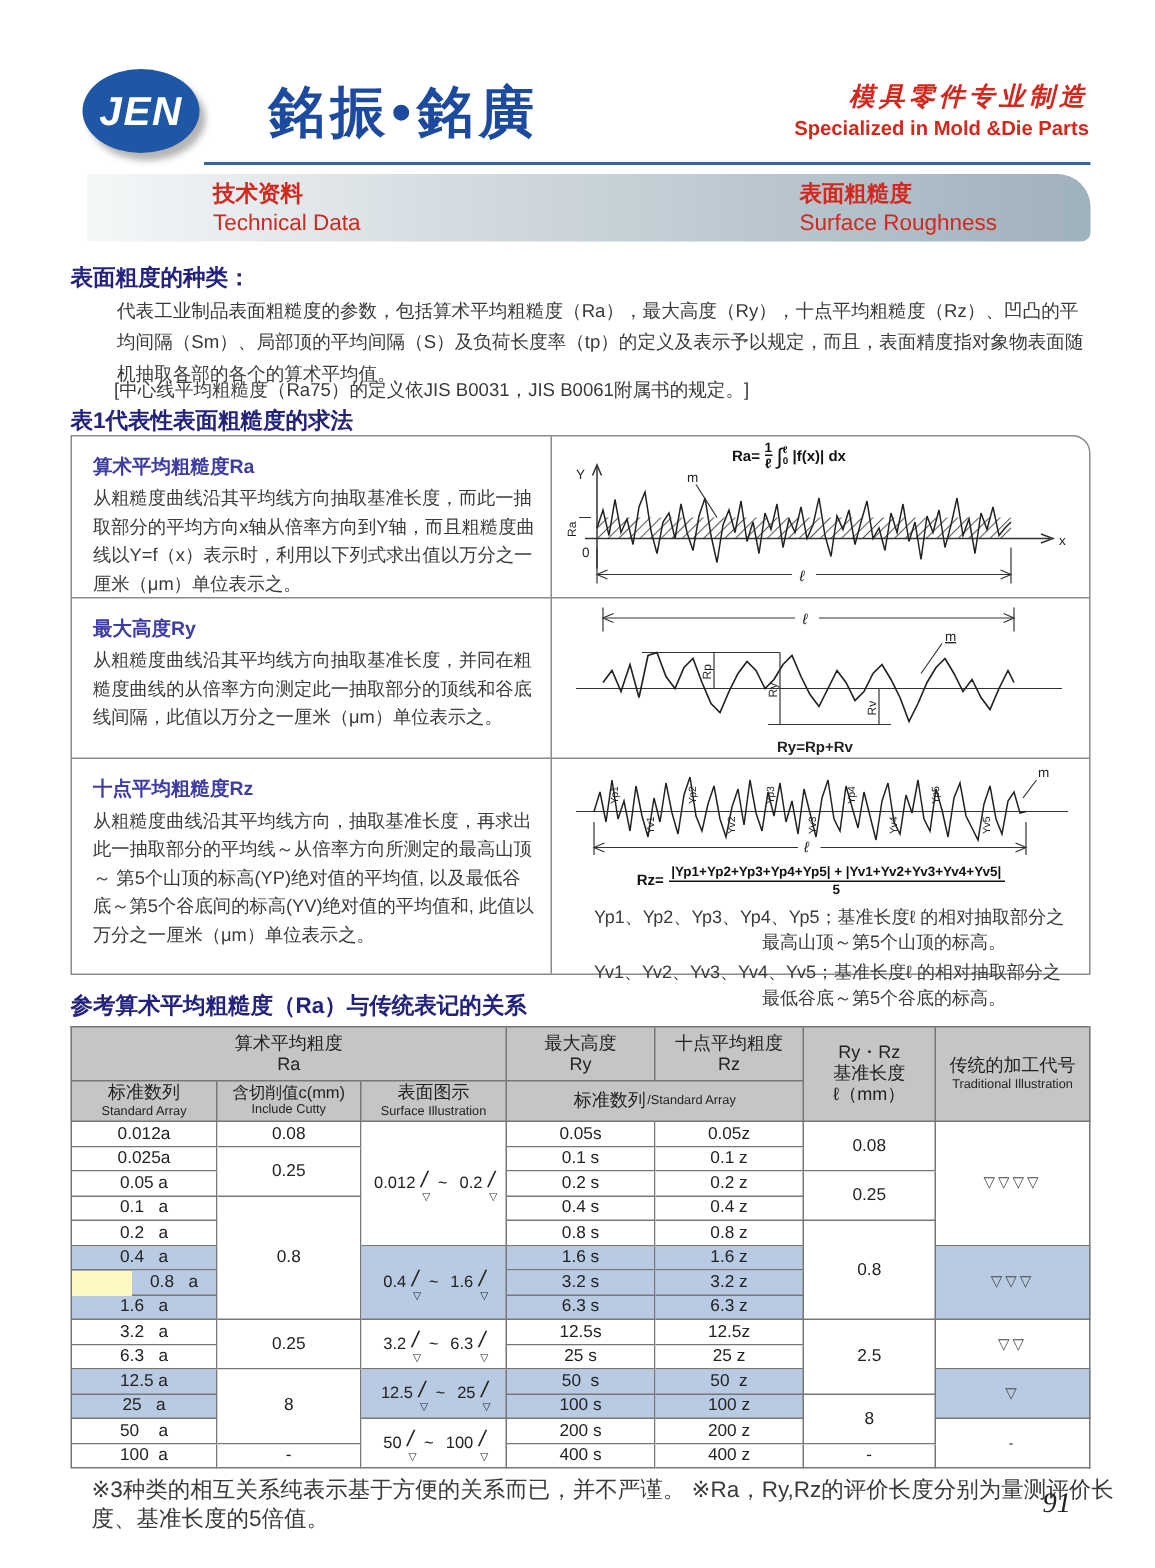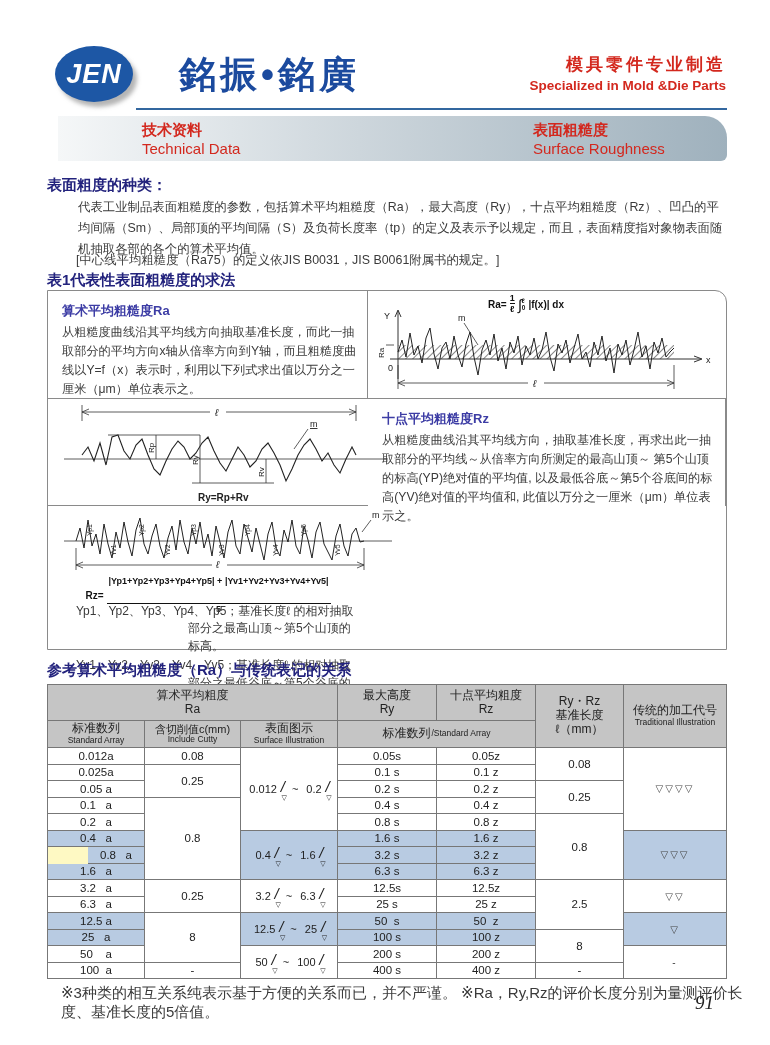--- a/index.html
+++ b/index.html
@@ -5,21 +5,21 @@
   html,body{margin:0;padding:0;background:#ffffff;}
   .page{position:relative;width:770px;height:1045px;background:#fff;overflow:hidden;
         font-family:"Liberation Sans","DejaVu Sans",sans-serif;color:#333;}
   
   .logo{position:absolute;left:55px;top:46px;width:78px;height:56px;background:#1d57a5;
         border-radius:50%;display:flex;align-items:center;justify-content:center;
         box-shadow:4px 5px 4px rgba(120,120,120,.55);}
   .logo span{color:#fff;font-weight:bold;font-style:italic;font-size:27px;letter-spacing:1px;}
   .brand{position:absolute;left:145px;top:50px;font-size:37px;font-weight:bold;color:#1b4a9e;letter-spacing:4px;margin-left:34px;}
   .slogan{position:absolute;right:44px;top:53px;text-align:right;color:#d3281e;}
-  .slogan .cn{font-size:17px;font-weight:bold;letter-spacing:3px;}
+  .slogan .cn{font-size:17px;font-weight:bold;font-style:italic;letter-spacing:3px;}
   .slogan .en{font-size:13.5px;font-weight:bold;margin-top:2px;letter-spacing:0;}
   .hrule{position:absolute;left:136px;right:43px;top:108px;height:2px;background:#33679f;}
   
   .banner{position:absolute;left:58px;top:116px;width:669px;height:45px;
           background:linear-gradient(to right,#f5f7f8 0%,#cdd6dc 45%,#9fb1bd 100%);
           border-radius:0 22px 6px 0;}
   .banner .blk{position:absolute;top:5px;color:#d3281e;line-height:1.25;margin-left:28px;}
   .banner .b-left{left:56px;}
   .banner .b-right{left:447px;}
   .banner .t1{font-size:15px;font-weight:bold;}
@@ -45,21 +45,21 @@
   .d1frm{top:3px;left:120px;}
   .frac{display:inline-flex;flex-direction:column;text-align:center;line-height:1.05;font-size:9px;}
   .frac .den{border-top:1px solid #111;padding-top:1px;}
   .intwrap{display:inline-flex;align-items:center;}
   .intsym{font-size:15px;font-weight:normal;}
   .intlims{display:inline-flex;flex-direction:column;font-size:6.5px;line-height:1.2;font-style:normal;}
   .intlims i{font-style:normal;}
   .d3frm{position:absolute;top:70px;left:0;right:0;display:flex;justify-content:center;align-items:center;gap:3px;
          font-size:10px;font-weight:bold;color:#111;}
   .frac3{display:inline-flex;flex-direction:column;text-align:center;line-height:1.15;}
-  .frac3 .n{font-size:9px;border-bottom:1px solid #111;padding:0 2px 17px;}
+  .frac3 .n{font-size:9px;border-bottom:1px solid #111;padding:0 2px 1px;}
   .frac3 .d{font-size:9px;}
   .d3notes{position:absolute;top:96px;left:28px;right:8px;font-size:12px;line-height:1.45;color:#3a3a3a;}
   .d3notes p{margin:1px 0 2px;padding-left:112px;text-indent:-112px;}
   
   .rel-wrap{position:absolute;left:47px;top:684px;width:680px;}
   .rhead,.rbody{display:grid;grid-template-columns:97px 96px 97px 99px 99px 88px 1fr;}
   .rhead{grid-template-rows:36px 27px;border-top:1px solid #777;border-left:1px solid #777;
          background:#c5c5c5;}
   .rh{border-right:1px solid #777;border-bottom:1px solid #777;display:flex;flex-direction:column;
       align-items:center;justify-content:center;text-align:center;line-height:1.15;color:#222;}
@@ -154,20 +154,24 @@
         <line x1="26" y1="58" x2="26" y2="82" stroke="#333" stroke-width="0.8"></line>
         <line x1="302" y1="58" x2="302" y2="82" stroke="#333" stroke-width="0.8"></line>
         <line x1="26" y1="76" x2="156" y2="76" stroke="#333" stroke-width="0.8"></line>
         <line x1="172" y1="76" x2="302" y2="76" stroke="#333" stroke-width="0.8"></line>
         <polyline points="33,73 26,76 33,79" fill="none" stroke="#333" stroke-width="0.8"></polyline>
         <polyline points="295,73 302,76 295,79" fill="none" stroke="#333" stroke-width="0.8"></polyline>
         <text x="161" y="80" font-size="10" font-style="italic">ℓ</text>
       </svg>
     </div>
 
+    <div class="t1cell t1txt">
+      <div class="ttl">最大高度Ry</div>
+      <div class="bdy">从粗糙度曲线沿其平均线方向抽取基准长度，并同在粗糙度曲线的从倍率方向测定此一抽取部分的顶线和谷底线间隔，此值以万分之一厘米（μm）单位表示之。</div>
+    </div>
 
     <div class="t1cell dia">
       <svg width="350" height="104" viewBox="0 0 350 104" style="top:2px;">
         <line x1="30" y1="4" x2="30" y2="20" stroke="#333" stroke-width="0.8"></line>
         <line x1="304" y1="4" x2="304" y2="20" stroke="#333" stroke-width="0.8"></line>
         <line x1="30" y1="11" x2="158" y2="11" stroke="#333" stroke-width="0.8"></line>
         <line x1="174" y1="11" x2="304" y2="11" stroke="#333" stroke-width="0.8"></line>
         <polyline points="37,8 30,11 37,14" fill="none" stroke="#333" stroke-width="0.8"></polyline>
         <polyline points="297,8 304,11 297,14" fill="none" stroke="#333" stroke-width="0.8"></polyline>
         <text x="163" y="15" font-size="10" font-style="italic">ℓ</text>

